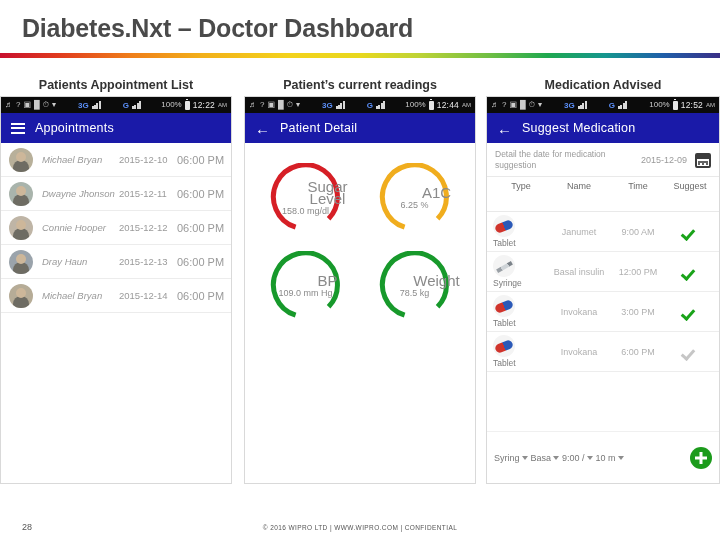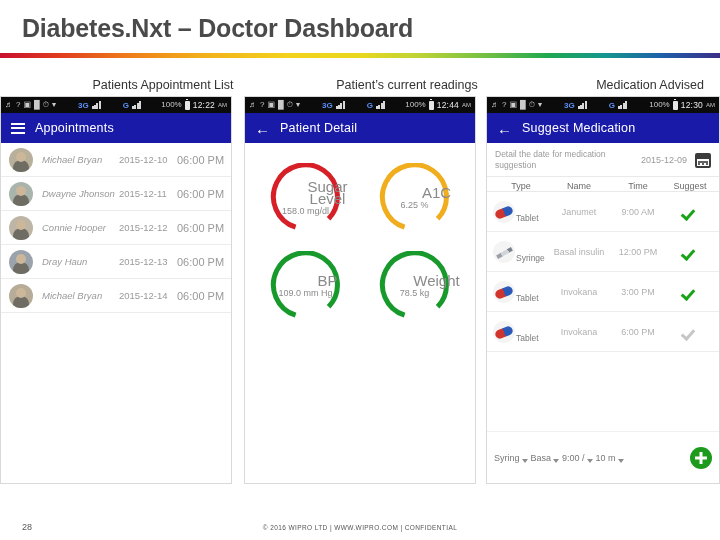--- a/index.html
+++ b/index.html
@@ -29,25 +29,24 @@
       #c8102e 0%, #e03a1e 8%, #ef7d1a 18%, #f2b01a 28%,
       #f3d21c 40%, #e8d81e 50%, #bfd335 58%, #6fbe44 68%,
       #1fa84f 76%, #15968e 84%, #1f5fa9 92%, #3a2f87 100%);
   }
 
   
   .col-caption {
     position: absolute;
     top: 78px;
     font-size: 12.5px;
-    font-weight: normal;
+    font-weight: bold;
     color: #333333;
     text-align: center;
     white-space: nowrap;
-    margin-left: 47px;
   }
   #cap1 { left: 0px;   width: 232px; }
   #cap2 { left: 244px; width: 232px; }
   #cap3 { left: 486px; width: 234px; }
 
   
   .phone {
     position: absolute;
     top: 96px;
     background: #ffffff;
@@ -256,33 +255,33 @@
     background: #3c3c3c;
   }
   .cal-icon::after {
     content: ""; position: absolute; left: 1px; top: 6px; right: 1px; bottom: 1px;
     background:
       linear-gradient(to right, #3c3c3c 2px, transparent 2px) 0 0/4px 2px repeat,
       linear-gradient(to bottom, #3c3c3c 2px, transparent 2px) 0 0/4px 4px repeat;
     opacity: .8;
   }
   .med-thead {
-    display: flex; padding: 4px 6px 0 6px; border-bottom: 1px solid #e9e9e9;
+    display: flex; padding: 4px 6px 20px 6px; border-bottom: 1px solid #e9e9e9;
   }
   .med-thead span { font-size: 9px; color: #6b6b6b; text-align: center; }
   .med-row {
     display: flex; align-items: center;
     height: 40px; border-bottom: 1px solid #ededed; padding: 0 6px;
   }
   .c-type { flex: 0 0 56px; text-align: center; }
   .c-name { flex: 1 1 auto; text-align: center; }
   .c-time { flex: 0 0 58px; text-align: center; }
   .c-sel  { flex: 0 0 46px; text-align: center; }
   .med-cell-text { font-size: 9px; color: #b0b0b0; }
-  .type-wrap { display: flex; flex-direction: row; align-items: flex-end; gap: 1px; }
+  .type-wrap { display: flex; flex-direction: column; align-items: flex-start; gap: 1px; }
   .type-sub { font-size: 8.5px; color: #7a7a7a; }
   .pill {
     width: 22px; height: 22px; border-radius: 50%;
     background: #f4f4f4; position: relative; overflow: hidden;
   }
   .pill::after {
     content: ""; position: absolute; left: 2px; top: 7px;
     width: 18px; height: 9px; border-radius: 5px;
     background: linear-gradient(to right, #d0342c 0 50%, #2b59b8 50% 100%);
     transform: rotate(-22deg);
@@ -312,21 +311,21 @@
   .med-bottom {
     position: absolute; left: 0; right: 0; bottom: 0;
     height: 52px;
     display: flex; align-items: center;
     padding: 0 7px;
     gap: 3px;
     background: #fff;
     border-top: 1px solid #f0f0f0;
   }
   .dd {
-    display: flex; align-items: flex-end; gap: 2px;
+    display: flex; align-items: center; gap: 2px;
     font-size: 9px; color: #777777;
     max-width: 42px; overflow: hidden; white-space: nowrap;
   }
   .dd-caret {
     width: 0; height: 0; flex: 0 0 auto;
     border-left: 3.5px solid transparent;
     border-right: 3.5px solid transparent;
     border-top: 4px solid #8d8d8d;
   }
   .fab {
@@ -489,21 +488,21 @@
     <span class="sb-icon">█</span>
     <span class="sb-icon">⏱</span>
     <span class="sb-icon">▾</span>
     <span class="sb-net">3G</span>
     <span class="sb-bars"></span>
     <span class="sb-net">G</span>
     <span class="sb-bars"></span>
     <span class="sb-spacer"></span>
     <span class="sb-icon">100%</span>
     <span class="sb-batt"></span>
-    <span class="sb-time">12:30</span>
+    <span class="sb-time">12:52</span>
     <span class="sb-ampm">AM</span>
   </div>
   <div class="appbar">
     <div class="backarrow">←</div>
     <div class="appbar-title">Suggest Medication</div>
   </div>
 
   <div class="med-datebar">
     <div class="med-datelabel">Detail the date for medication suggestion</div>
     <div class="med-datevalue">2015-12-09</div>

